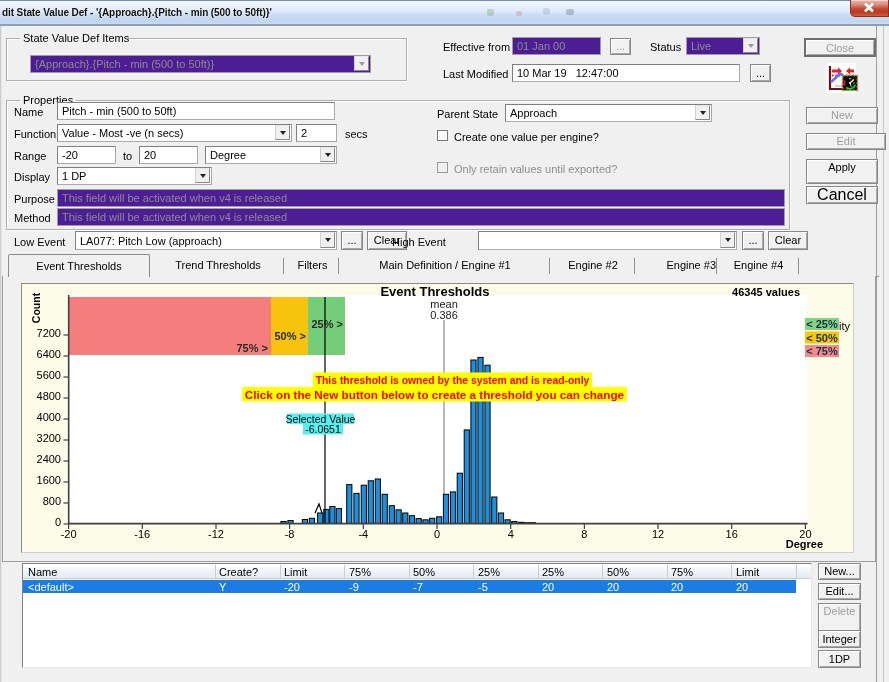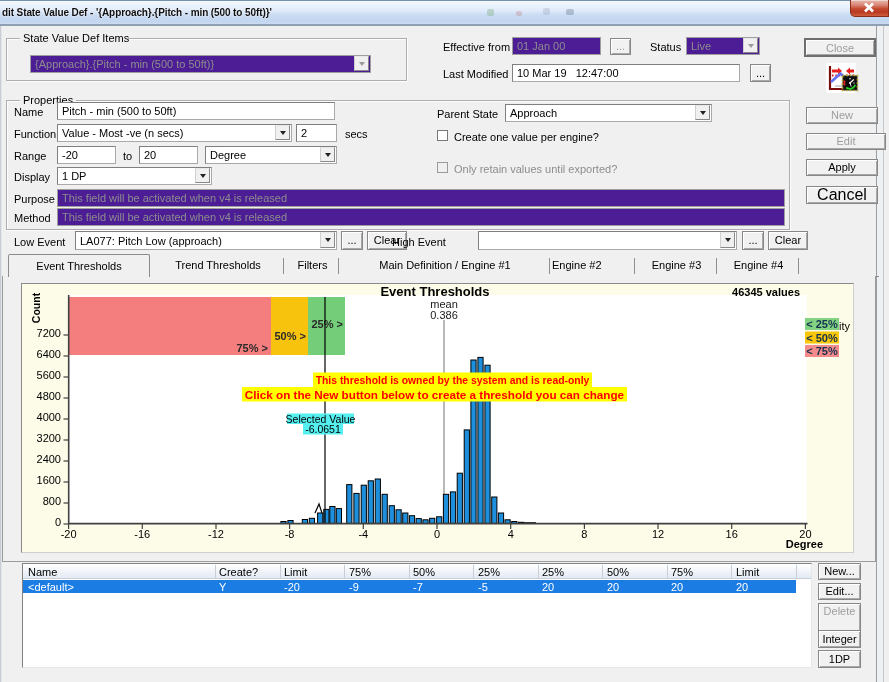--- a/index.html
+++ b/index.html
@@ -111,21 +111,21 @@
 <div class="tb" style="left:505px;top:104px;width:207px;height:18px;padding-left:4px;line-height:17px">Approach</div>
 <div class="cba" style="left:695px;top:105px;width:15px;height:15px">
     <div class="tri" style="border-top-color:#222"></div>
   </div>
 <div class="cb" style="left:437px;top:130px"></div>
 <div class="lbl" style="left:454px;top:131px;color:#000;font-size:11px">Create one value per engine?</div>
 <div class="cb dis" style="left:437px;top:162px"></div>
 <div class="lbl" style="left:454px;top:163px;color:#8d8d8d;font-size:11px">Only retain values until exported?</div>
 <div class="btn dis" style="left:806px;top:107px;width:72px;height:17px;line-height:15px;font-size:11px">New</div>
 <div class="btn dis" style="left:806px;top:133px;width:80px;height:17px;line-height:15px;font-size:11px">Edit</div>
-<div class="btn" style="left:806px;top:159px;width:72px;height:17px;line-height:15px;font-size:11px">Apply</div>
+<div class="btn" style="left:806px;top:159px;width:72px;height:25px;line-height:15px;font-size:11px">Apply</div>
 <div class="btn" style="left:806px;top:186px;width:72px;height:18px;line-height:15px;font-size:16px">Cancel</div>
 <div class="lbl" style="left:14px;top:236px;color:#000;font-size:11px">Low Event</div>
 <div class="tb" style="left:75px;top:231px;width:262px;height:19px;padding-left:4px;line-height:18px">LA077: Pitch Low (approach)</div>
 <div class="cba" style="left:320px;top:232px;width:15px;height:16px">
     <div class="tri" style="border-top-color:#222"></div>
   </div>
 <div class="btn" style="left:341px;top:231px;width:22px;height:19px;line-height:17px;font-size:11px">...</div>
 <div class="btn" style="left:367px;top:231px;width:40px;height:19px;line-height:17px;font-size:11px">Clear</div>
 <div class="lbl" style="left:392px;top:236px;color:#000;font-size:11px">High Event</div>
 <div class="tb" style="left:478px;top:231px;width:259px;height:19px;padding-left:4px;line-height:18px"></div>
@@ -135,23 +135,23 @@
 <div class="btn" style="left:742px;top:231px;width:22px;height:19px;line-height:17px;font-size:11px">...</div>
 <div class="btn" style="left:768px;top:231px;width:40px;height:19px;line-height:17px;font-size:11px">Clear</div>
 <div style="position:absolute;left:2px;top:276px;width:877px;height:1px;background:#8c8c8c"></div>
 <div style="position:absolute;left:8px;top:254px;width:142px;height:23px;background:#f0f0f0;border:1px solid #8c8c8c;border-bottom:none;border-radius:2px 2px 0 0;text-align:center;line-height:22px;font-size:11px;z-index:3">Event Thresholds</div>
 <div style="position:absolute;left:153px;top:257px;width:130px;height:18px;text-align:center;line-height:16px;font-size:11px">Trend Thresholds</div>
 <div class="sep" style="left:283px;top:258px;height:16px"></div>
 <div style="position:absolute;left:287px;top:257px;width:51px;height:18px;text-align:center;line-height:16px;font-size:11px">Filters</div>
 <div class="sep" style="left:338px;top:258px;height:16px"></div>
 <div style="position:absolute;left:341px;top:257px;width:208px;height:18px;text-align:center;line-height:16px;font-size:11px">Main Definition / Engine #1</div>
 <div class="sep" style="left:549px;top:258px;height:16px"></div>
-<div style="position:absolute;left:552px;top:257px;width:82px;height:18px;text-align:left;line-height:16px;font-size:11px">Engine #2</div>
+<div style="position:absolute;left:552px;top:257px;width:82px;height:18px;text-align:center;line-height:16px;font-size:11px">Engine #2</div>
 <div class="sep" style="left:634px;top:258px;height:16px"></div>
-<div style="position:absolute;left:637px;top:257px;width:79px;height:18px;text-align:center;line-height:16px;font-size:11px">Engine #3</div>
+<div style="position:absolute;left:637px;top:257px;width:79px;height:18px;text-align:right;line-height:16px;font-size:11px">Engine #3</div>
 <div class="sep" style="left:716px;top:258px;height:16px"></div>
 <div style="position:absolute;left:719px;top:257px;width:79px;height:18px;text-align:center;line-height:16px;font-size:11px">Engine #4</div>
 <div class="sep" style="left:798px;top:258px;height:16px"></div>
 <div style="position:absolute;left:2px;top:276px;width:874px;height:286px;border:1px solid #9c9c9c;border-top:none;background:#f0f0f0;z-index:1"></div>
 <div style="position:absolute;left:21px;top:283px;width:833px;height:270px;border:1px solid #8a8a8a;border-bottom-color:#cfcfcf;border-right-color:#cfcfcf;background:#fdfce9;z-index:2"></div>
 <svg width="889" height="682" style="position:absolute;left:0;top:0;z-index:5" xmlns="http://www.w3.org/2000/svg" font-family="Liberation Sans, sans-serif">
 <rect x="68.7" y="295" width="738" height="228.7" fill="#ffffff"></rect>
 <rect x="69" y="297" width="202" height="58" fill="#f47e7e"></rect>
 <rect x="271" y="297" width="37" height="58" fill="#f7c30c"></rect>
 <rect x="308" y="297" width="37" height="58" fill="#74cd78"></rect>

